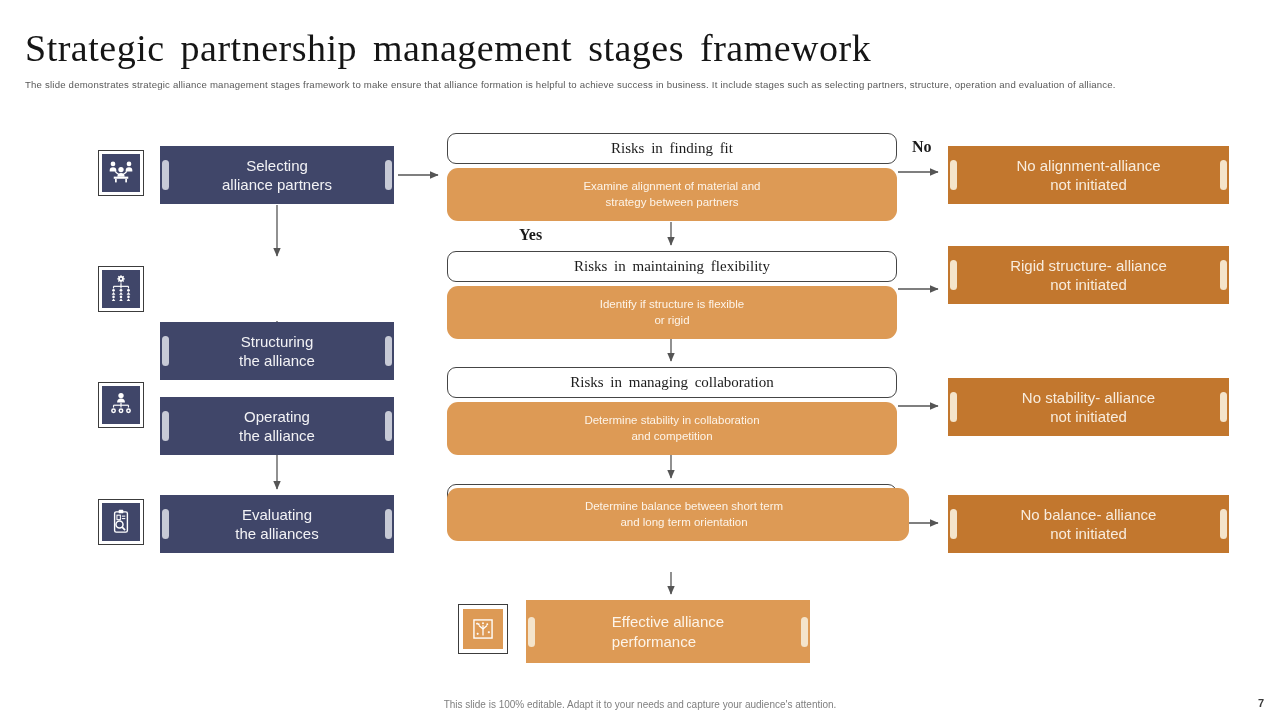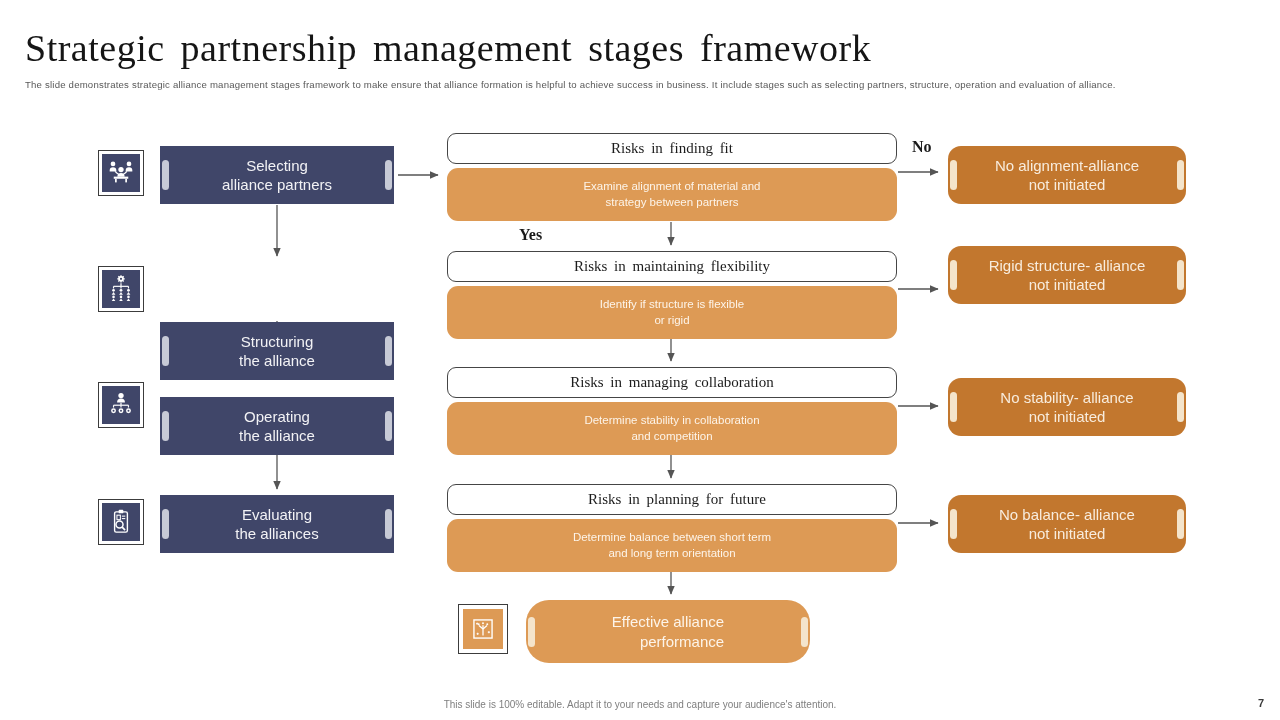--- a/index.html
+++ b/index.html
@@ -25,26 +25,26 @@
   .tab.l{left:2px;} .tab.r{right:2px;}
   .tab.grey{background:#c7cad6;}
   .tab.cream{background:#f4e4cb;}
 
   .risk-box{position:absolute;left:447px;width:450px;height:31px;background:#ffffff;
          border:1px solid #454545;border-radius:9px;display:flex;align-items:center;justify-content:center;
          font-family:"Liberation Serif",serif;font-size:15px;color:#1c1c1c;word-spacing:3px;box-sizing:border-box;}
   .action-box{position:absolute;left:447px;width:450px;height:53px;background:#dd9a55;border-radius:11px;
          display:flex;align-items:center;justify-content:center;text-align:center;
          color:#fdf4e9;font-size:11.5px;line-height:1.35;}
-  .outcome-box{position:absolute;left:948px;width:238px;height:58px;background:#c2772e;
+  .outcome-box{position:absolute;left:948px;width:281px;height:58px;background:#c2772e;
          display:flex;align-items:center;justify-content:center;text-align:center;
-         color:#f8ecdd;font-size:15px;line-height:1.28;border-radius:13px;}
+         color:#f8ecdd;font-size:15px;line-height:1.28;}
   .final-box{position:absolute;left:526px;top:600px;width:284px;height:63px;background:#dd9a55;
-         display:flex;align-items:center;justify-content:center;text-align:right;
-         color:#fdf4e9;font-size:15px;line-height:1.3;border-radius:23px;}
+         display:flex;align-items:center;justify-content:center;text-align:left;
+         color:#fdf4e9;font-size:15px;line-height:1.3;}
   .decision{position:absolute;font-family:"Liberation Serif",serif;font-weight:700;font-size:16px;color:#1a1a1a;}
   .arrows{position:absolute;left:0;top:0;pointer-events:none;}
   .footer{position:absolute;left:0;right:0;top:699px;text-align:center;font-size:10px;color:#7f7f7f;}
   .pagenum{position:absolute;right:16px;top:697px;font-size:11px;font-weight:700;color:#3a3a3a;}
 </style>
 </head>
 <body>
 
 <div class="slide">
 
@@ -236,21 +236,21 @@
   </div>
   <div class="stage-box" style="top:495px;">
     <span class="tab l grey"></span>
     <span class="tab r grey"></span>
     <div class="ml">Evaluating
 the alliances</div>
   </div>
   <div class="risk-box" style="top:484px;padding-left:10px;">
     <span>Risks in planning for future</span>
   </div>
-  <div class="action-box" style="top:519px;">
+  <div class="action-box" style="top:488px;padding-left:12px;">
     <div class="ml">Determine balance between short term
 and long term orientation</div>
   </div>
   <div class="outcome-box" style="top:495px;">
     <span class="tab l cream"></span>
     <span class="tab r cream"></span>
     <div class="ml">No balance- alliance
 not initiated</div>
   </div>
 

